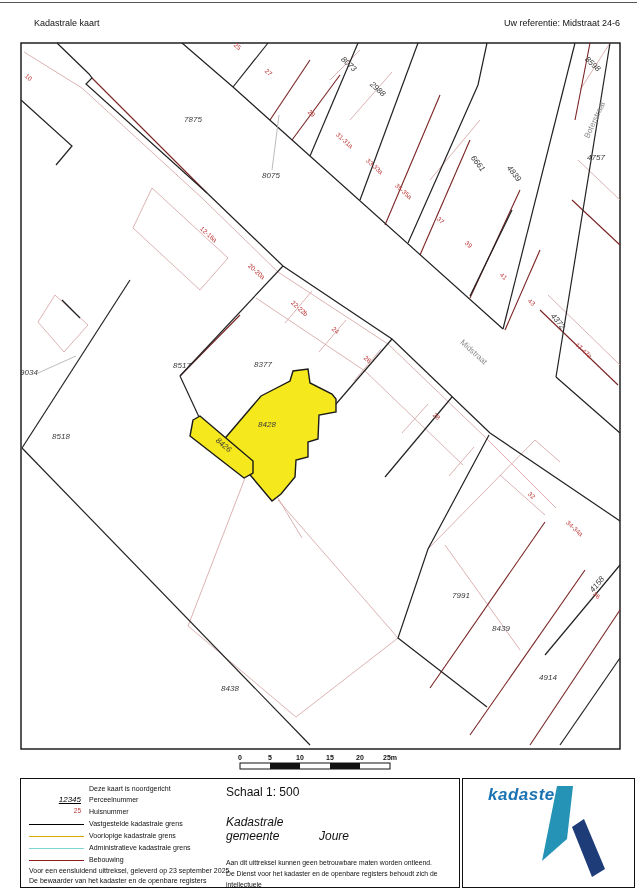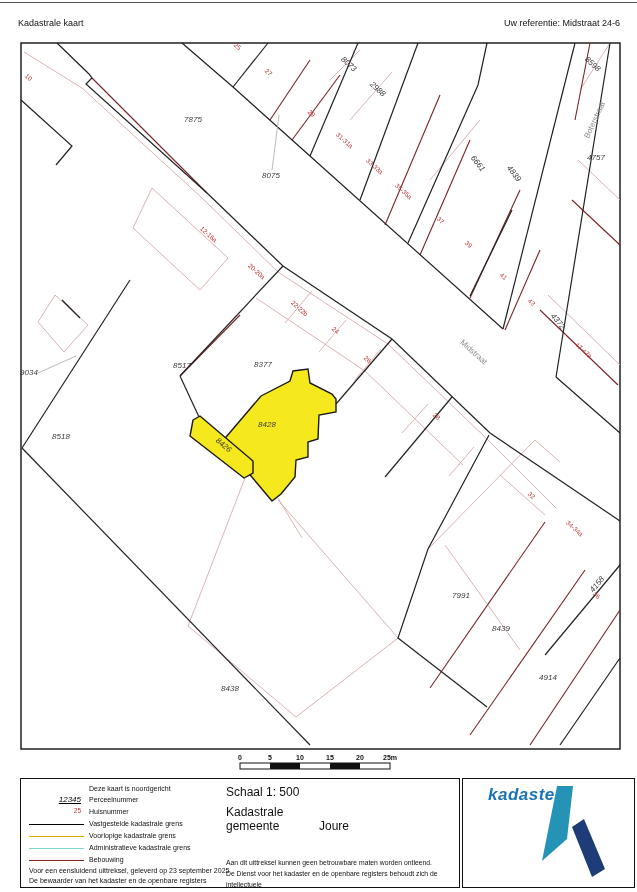--- a/index.html
+++ b/index.html
@@ -1,19 +1,19 @@
 <!DOCTYPE html>
 <html><head>
 <meta charset="utf-8">
 <style>
   html,body{margin:0;padding:0;background:#fff;}
   body{width:637px;height:892px;position:relative;font-family:"Liberation Sans",sans-serif;overflow:hidden;}
   .toprule{position:absolute;left:0;top:2px;width:637px;height:1px;background:#555;}
   .hdr{position:absolute;top:18px;font-size:9px;color:#111;}
-  #hdr-title{left:18px;}
+  #hdr-title{left:34px;}
   #hdr-ref{right:17px;text-align:right;margin-left:15px;}
   #mapsvg{position:absolute;left:0;top:0;}
   
   .bk{stroke:#222;stroke-width:1.2;fill:none;}
   .mr{stroke:#7a2424;stroke-width:1.1;fill:none;}
   .pk{stroke:#d49e9e;stroke-width:0.8;fill:none;}
   .ld{stroke:#aaaaaa;stroke-width:0.8;fill:none;}
   .parcel-num{font-family:"Liberation Sans",sans-serif;font-style:italic;font-size:8px;fill:#3a3a3a;}
   .house-num{font-family:"Liberation Sans",sans-serif;font-size:6.5px;fill:#bb3434;}
   .street-nm{font-family:"Liberation Sans",sans-serif;font-size:8px;fill:#8a8a8a;}
@@ -206,21 +206,21 @@
       </div>
       <div class="lg-row" style="top: 77px;">
         <span class="lg-line" style="border-top-color:#8b1f1f;"></span>
         <span class="lg-lab">Bebouwing</span>
       </div>
     </div>
   <div class="lg-note" style="top:88px;">Voor een eensluidend uittreksel, geleverd op 23 september 2025</div>
   <div class="lg-note" style="top:98px;">De bewaarder van het kadaster en de openbare registers</div>
 
   <div class="det" style="left:205px;top:6px;">Schaal 1: 500</div>
-  <div class="det" style="left:205px;top:26px;right:6px;" id="detail-rows">
+  <div class="det" style="left:205px;top:36px;right:6px;font-style:italic;" id="detail-rows">
       <div class="det-row"><span class="det-k">Kadastrale gemeente</span><span>Joure</span></div>
     </div>
   <div class="disc" style="left:205px;top:78px;right:4px;" id="disclaimer">
       <div>Aan dit uittreksel kunnen geen betrouwbare maten worden ontleend.</div>
       <div>De Dienst voor het kadaster en de openbare registers behoudt zich de intellectuele</div>
       <div>eigendomsrechten voor, waaronder het auteursrecht en het databankenrecht.</div>
     </div>
 </div>
 
 <div class="fbox" id="logo-box">

